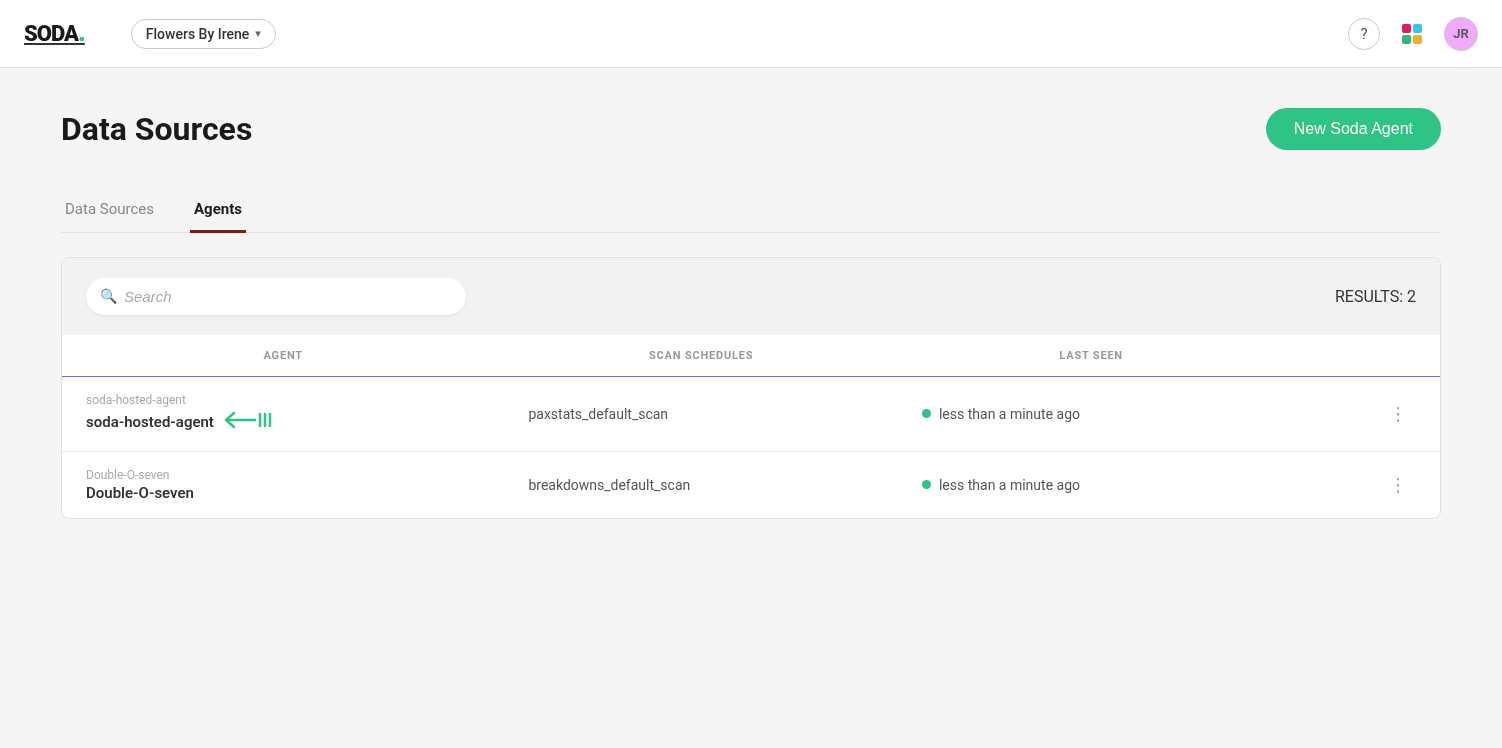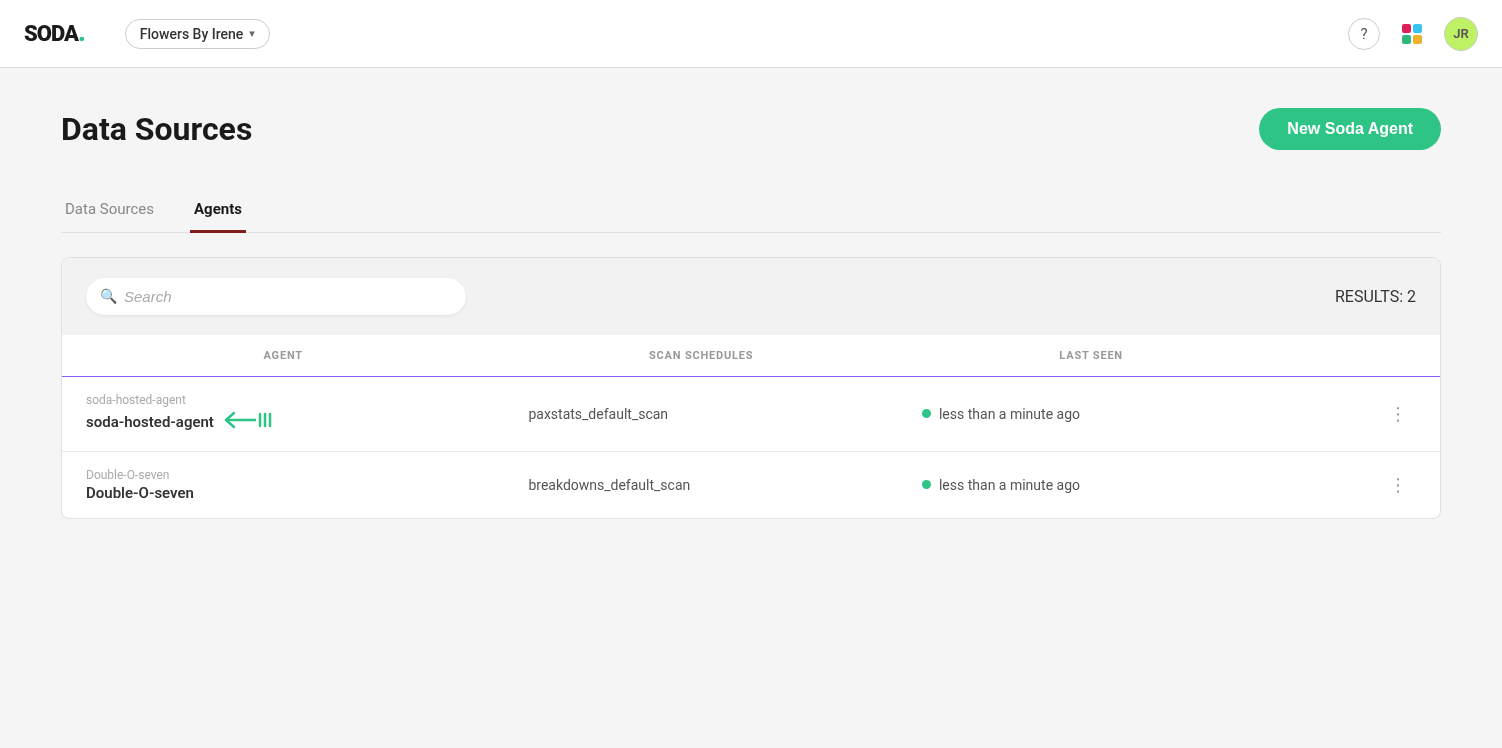--- a/index.html
+++ b/index.html
@@ -11,21 +11,22 @@
       border-bottom: 1px solid #e0e0e0;
       height: 68px;
       display: flex;
       align-items: center;
       padding: 0 24px;
       gap: 32px;
     }
     .navbar-logo {
       display: flex;
       align-items: center;
-      margin-right: 8px;
+      margin-right: 14px;
+      text-decoration: underline;
     }
     .logo-text {
       font-size: 22px;
       font-weight: 900;
       color: #1a1a1a;
       letter-spacing: -1px;
     }
     .logo-dot {
       color: #2ec486;
       font-size: 26px;
@@ -76,21 +77,21 @@
     }
     .nav-slack-icon {
       width: 32px; height: 32px;
       display: flex; align-items: center; justify-content: center;
       cursor: pointer;
     }
     .nav-avatar {
       width: 34px; height: 34px;
       border-radius: 50%;
       border: 1.5px solid #ccc;
-      background: #bef264;
+      background: #f0abfc;
       display: flex; align-items: center; justify-content: center;
       font-size: 13px;
       font-weight: 600;
       color: #555;
       cursor: pointer;
     }
 
     
     .main-content {
       max-width: 1460px;
@@ -110,21 +111,21 @@
       font-weight: 700;
       color: #1a1a1a;
     }
     .new-agent-btn {
       background: #2ec486;
       color: #fff;
       border: none;
       border-radius: 24px;
       padding: 12px 28px;
       font-size: 16px;
-      font-weight: 700;
+      font-weight: 400;
       cursor: pointer;
       white-space: nowrap;
     }
 
     
     .tabs {
       display: flex;
       gap: 32px;
       border-bottom: 1.5px solid #e0e0e0;
       margin-bottom: 0;

